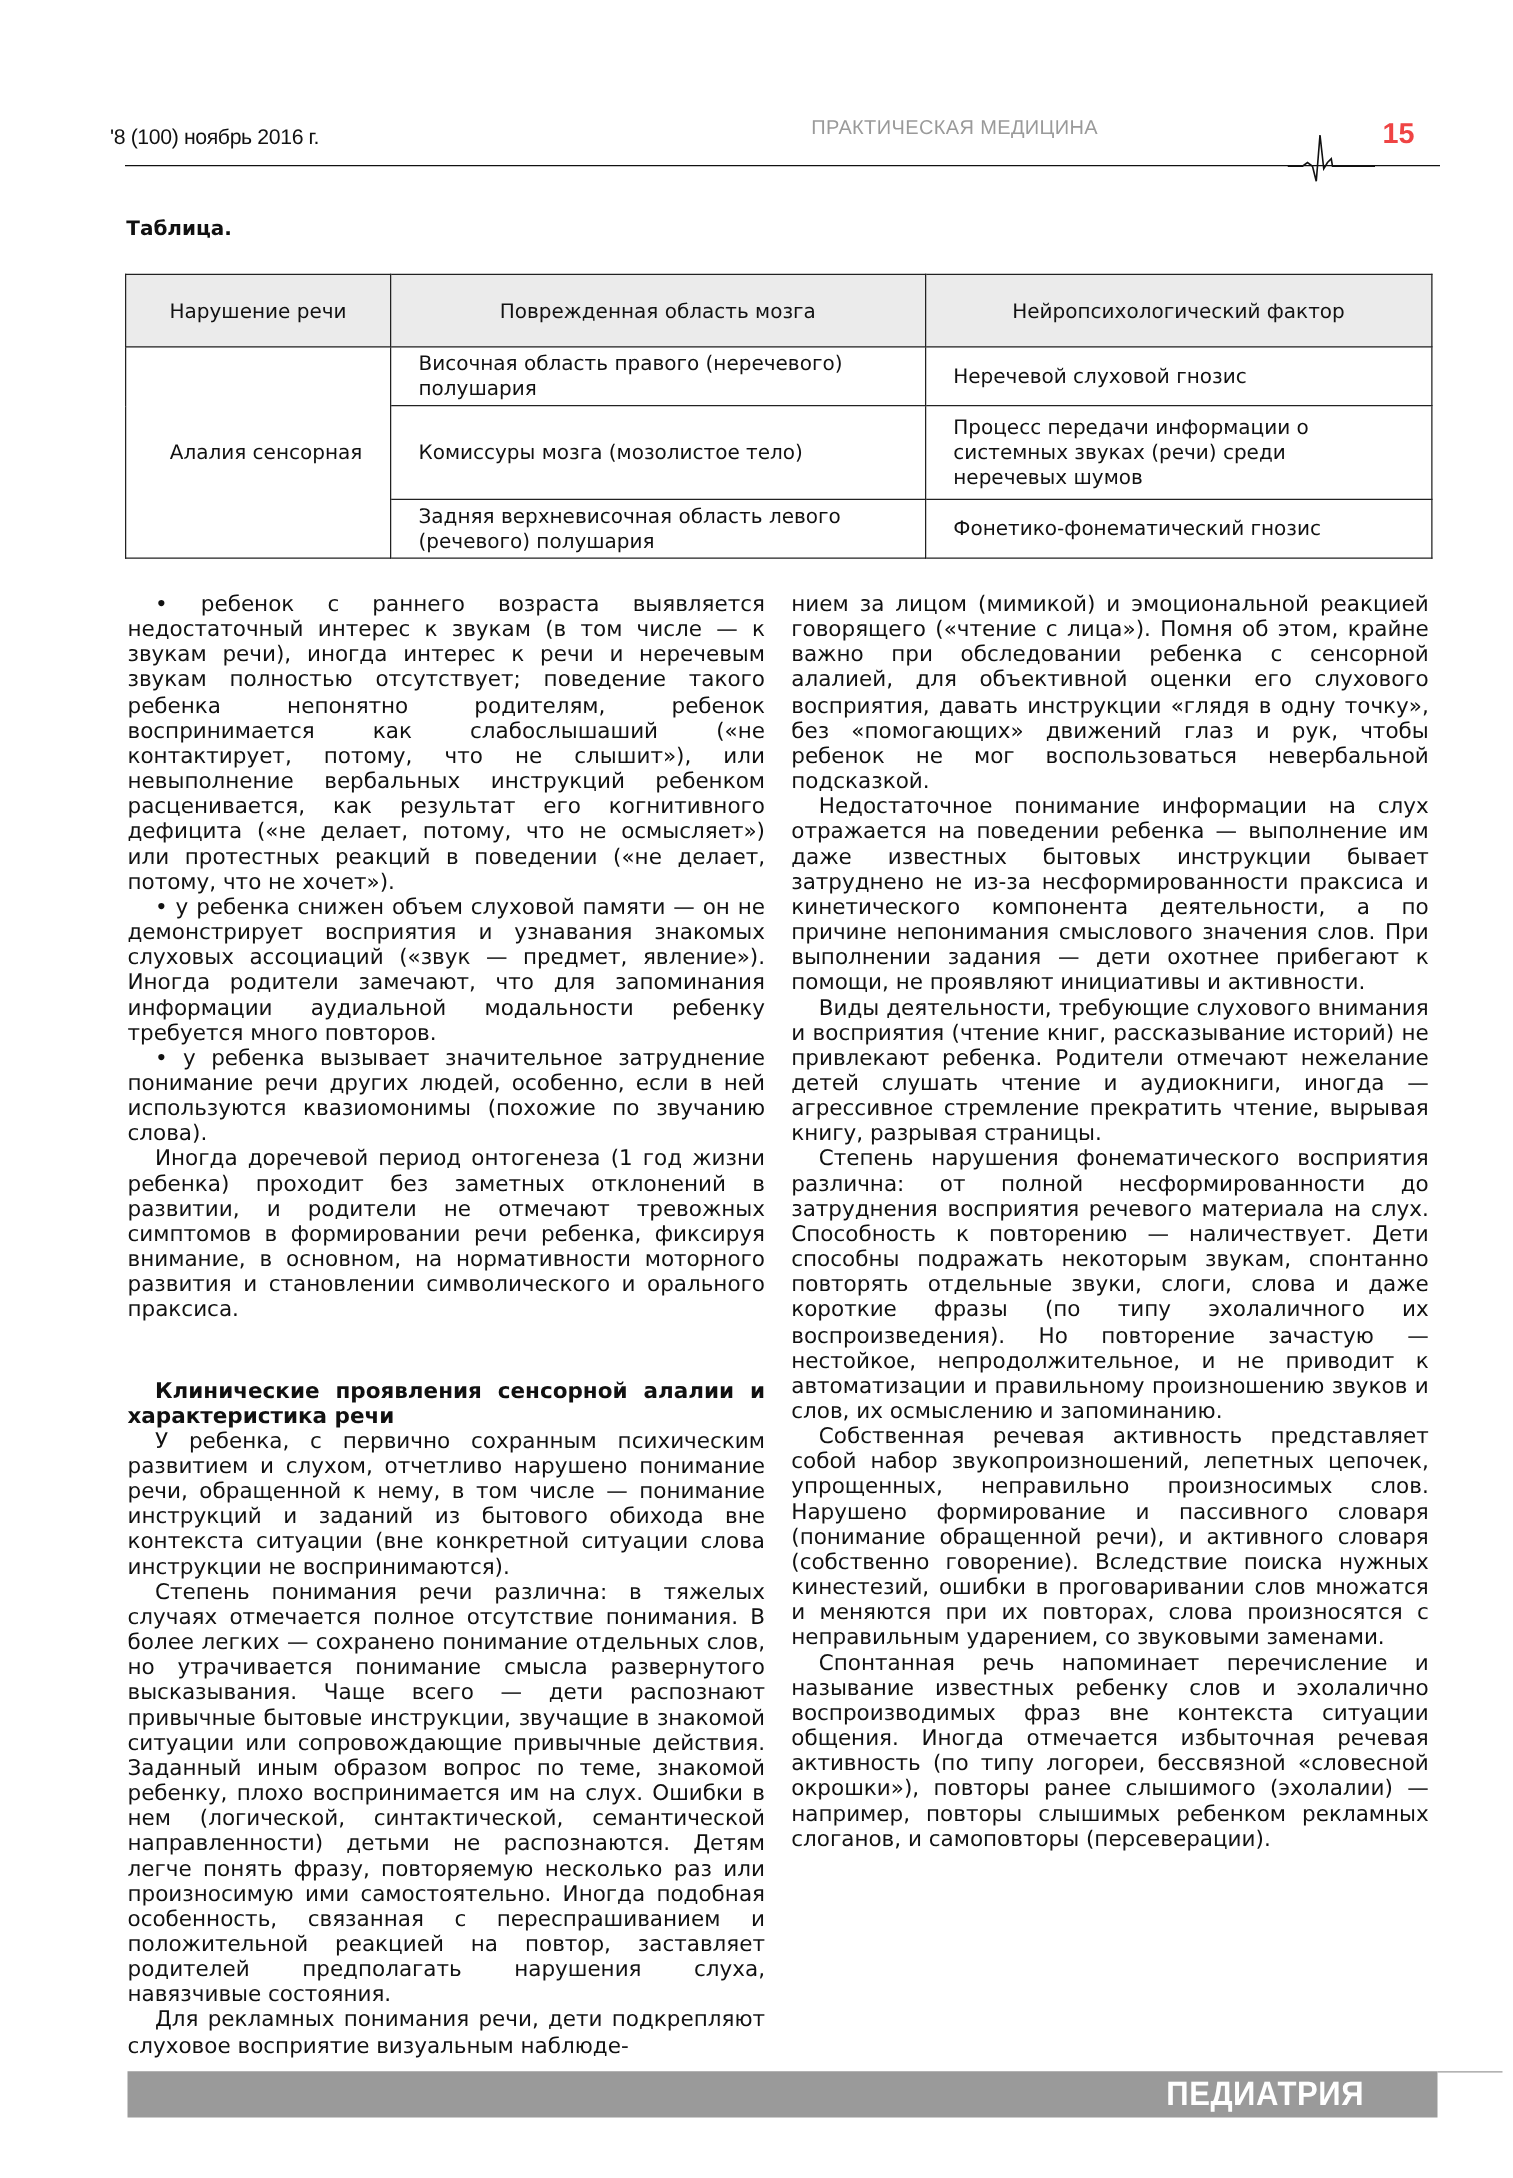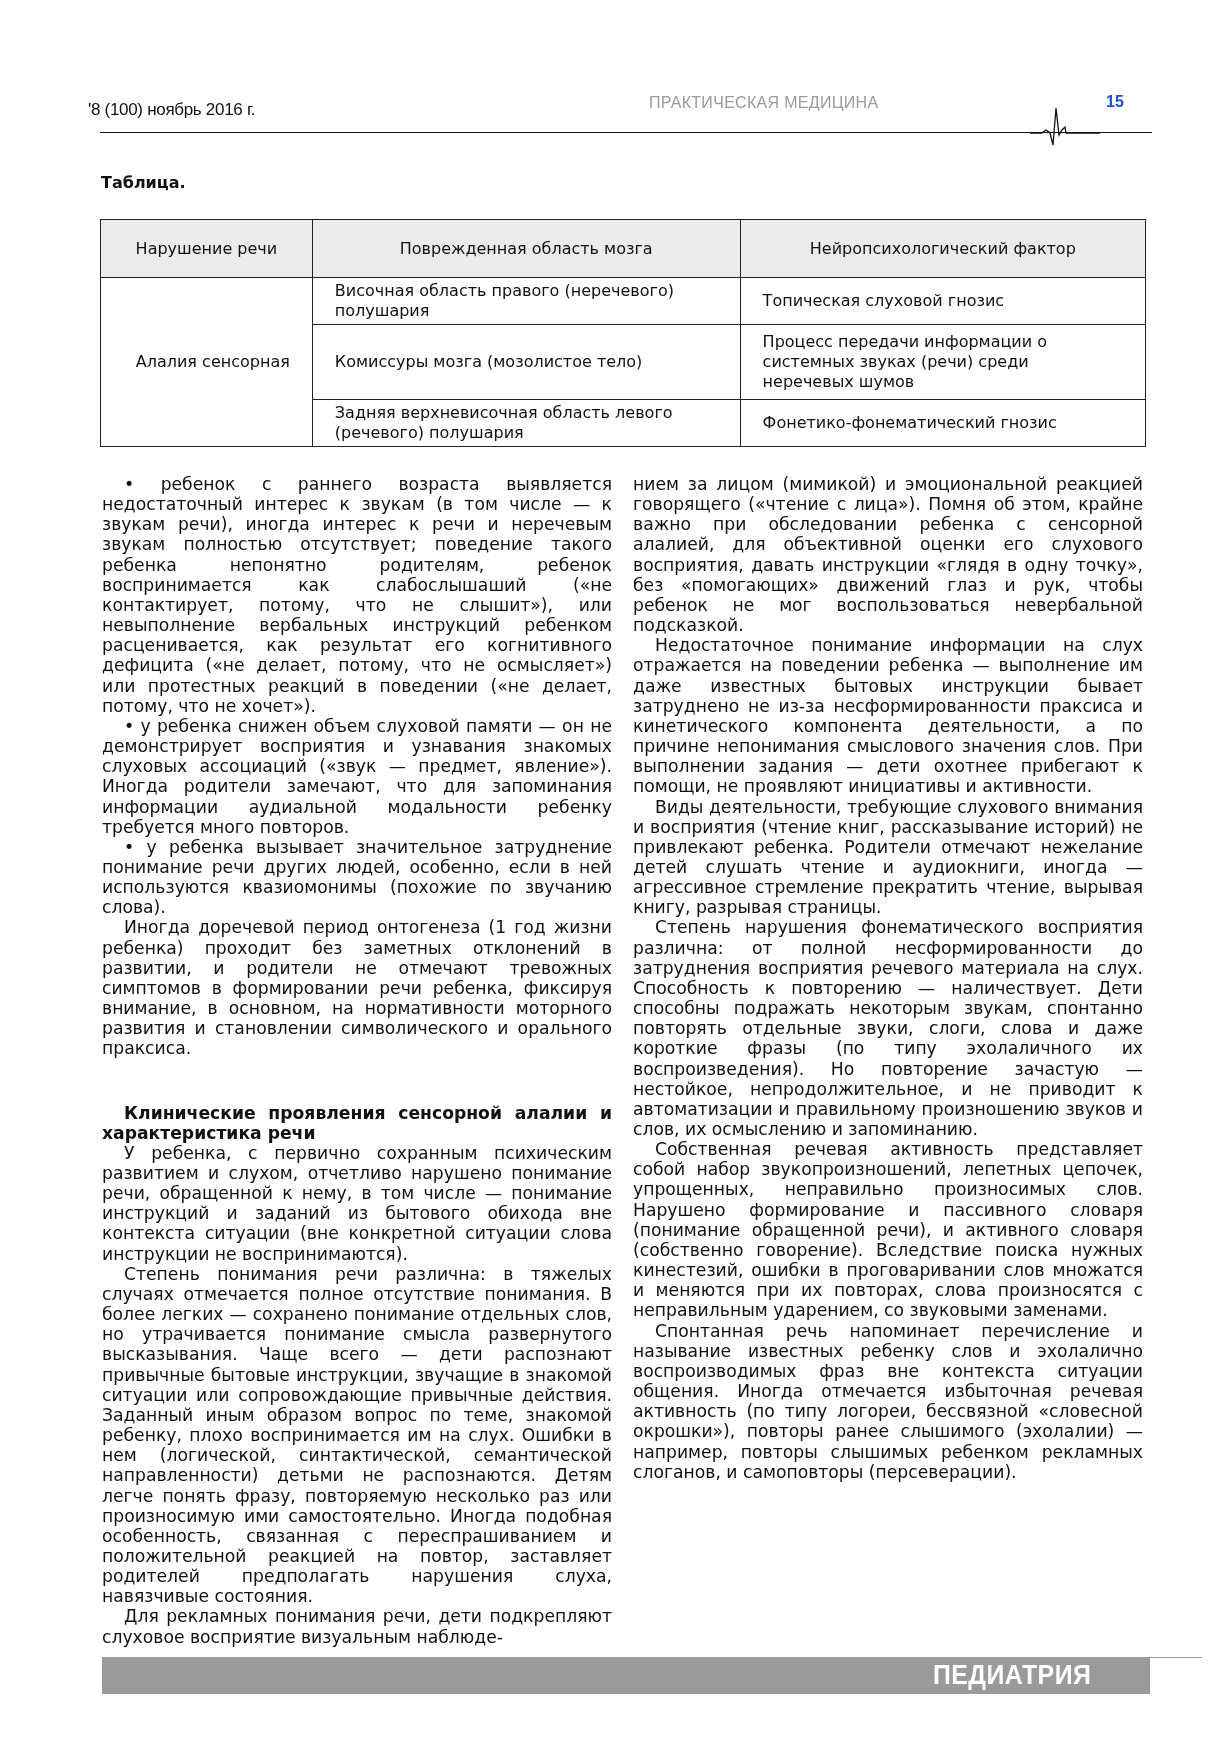--- a/index.html
+++ b/index.html
@@ -1,20 +1,20 @@
 <!DOCTYPE html>
 <html><head>
   <meta charset="utf-8">
   <style>
     html, body { margin: 0; padding: 0; background: #ffffff; }
     body { width: 1210px; height: 1742px; position: relative; overflow: hidden; color: #111; }
     .header { position: absolute; left: 86px; top: 96px; width: 1050px; height: 40px; }
     .issue { position: absolute; left: 2px; top: 4px; font-family: "Liberation Sans", sans-serif; font-size: 17px; letter-spacing: -0.3px; color: #111; }
     .journal { position: absolute; left: 563px; top: -2px; font-family: "Liberation Sans", sans-serif; font-size: 16px; color: #9a9a9a; letter-spacing: 0.3px; }
-    .page-num { position: absolute; left: 1020px; top: -3px; font-family: "Liberation Sans", sans-serif; font-size: 16px; font-weight: bold; color: #1d4ed8; }
+    .page-num { position: absolute; left: 1020px; top: -3px; font-family: "Liberation Sans", sans-serif; font-size: 23px; font-weight: bold; color: #ef4444; }
     .header-rule { position: absolute; left: 100px; top: 132px; width: 1052px; height: 1px; background: #111; }
     .ecg { position: absolute; left: 1030px; top: 100px; width: 70px; height: 50px; }
 
     .table-caption { position: absolute; left: 101px; top: 172px; font-family: "DejaVu Sans", sans-serif; font-weight: bold; font-size: 16px; line-height: 21px; }
     table.diag { position: absolute; left: 100px; top: 219px; width: 1046px; border-collapse: collapse; font-family: "DejaVu Sans", sans-serif; font-size: 16px; line-height: 20px; }
     table.diag th, table.diag td { border: 1.5px solid #222; padding: 3px 22px; vertical-align: middle; }
     table.diag th { background: #ebebeb; font-weight: normal; height: 51px; text-align: center; }
     table.diag td { height: 40px; }
     table.diag td.big { height: 68px; }
     table.diag td.center { text-align: right; }
@@ -53,21 +53,21 @@
     <tr>
       <th class="c1">Нарушение речи</th>
       <th class="c2">Поврежденная область мозга</th>
       <th class="c3">Нейропсихологический фактор</th>
     </tr>
   </thead>
   <tbody>
     <tr>
       <td class="center" rowspan="3">Алалия сенсорная</td>
       <td>Височная область правого (неречевого) полушария</td>
-      <td>Топическая слуховой гнозис</td>
+      <td>Неречевой слуховой гнозис</td>
     </tr>
     <tr>
       <td class="big">Комиссуры мозга (мозолистое тело)</td>
       <td class="big">Процесс передачи информации о системных звуках (речи) среди неречевых шумов</td>
     </tr>
     <tr>
       <td>Задняя верхневисочная область левого (речевого) полушария</td>
       <td>Фонетико-фонематический гнозис</td>
     </tr>
   </tbody>

